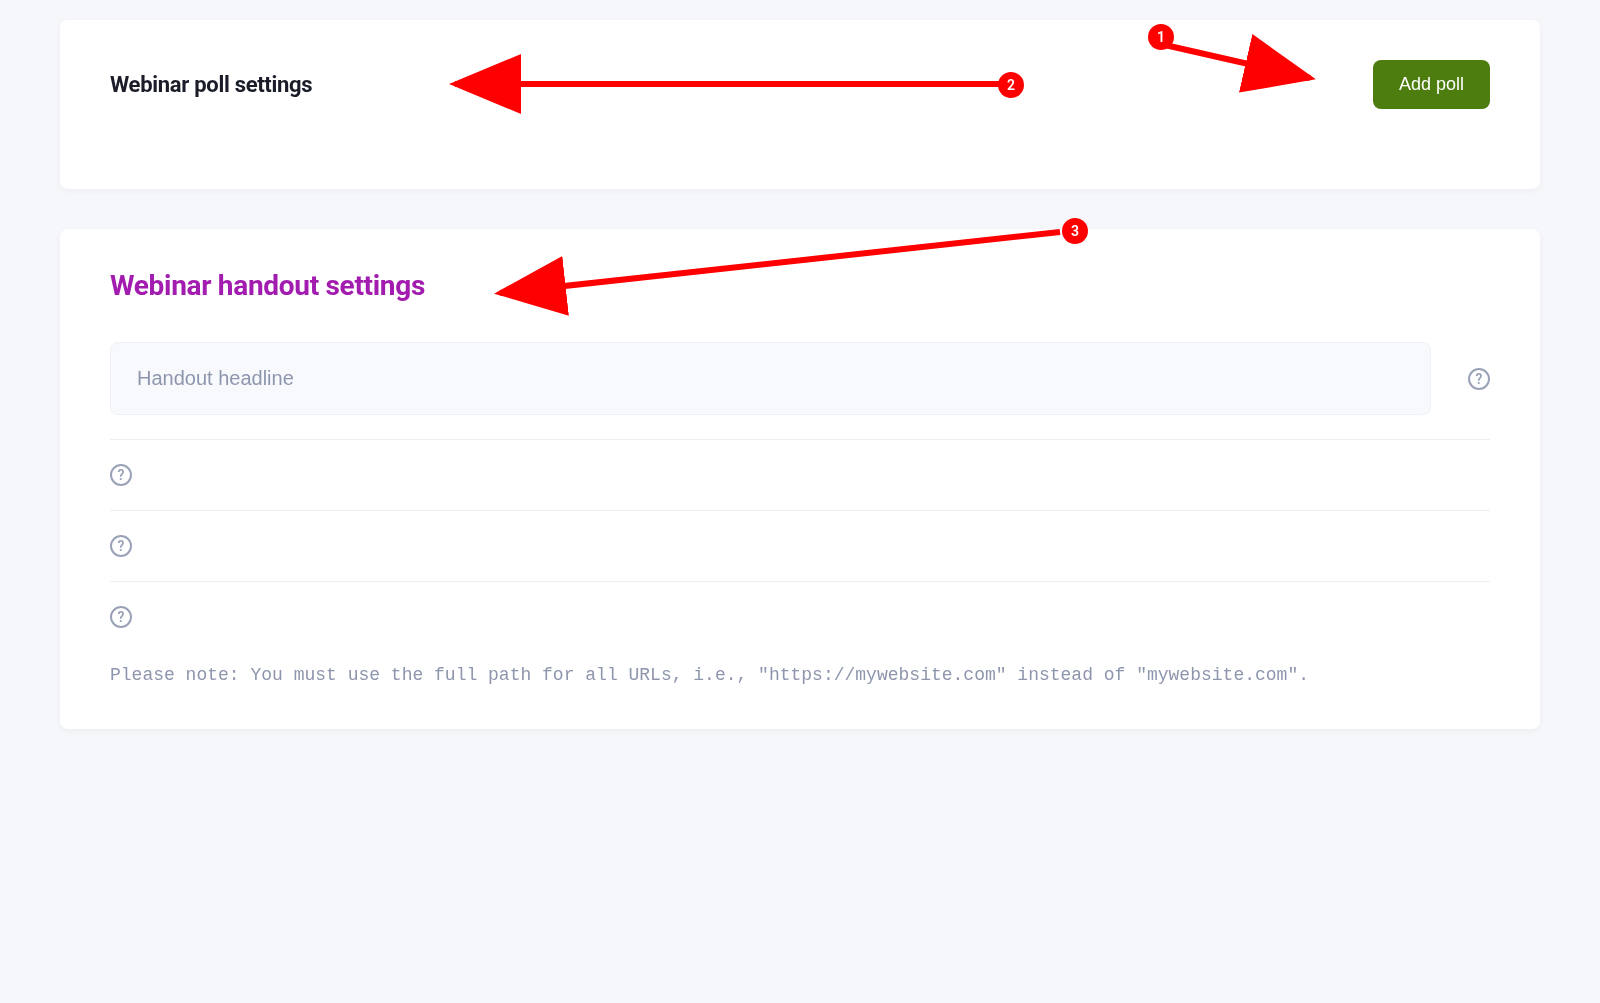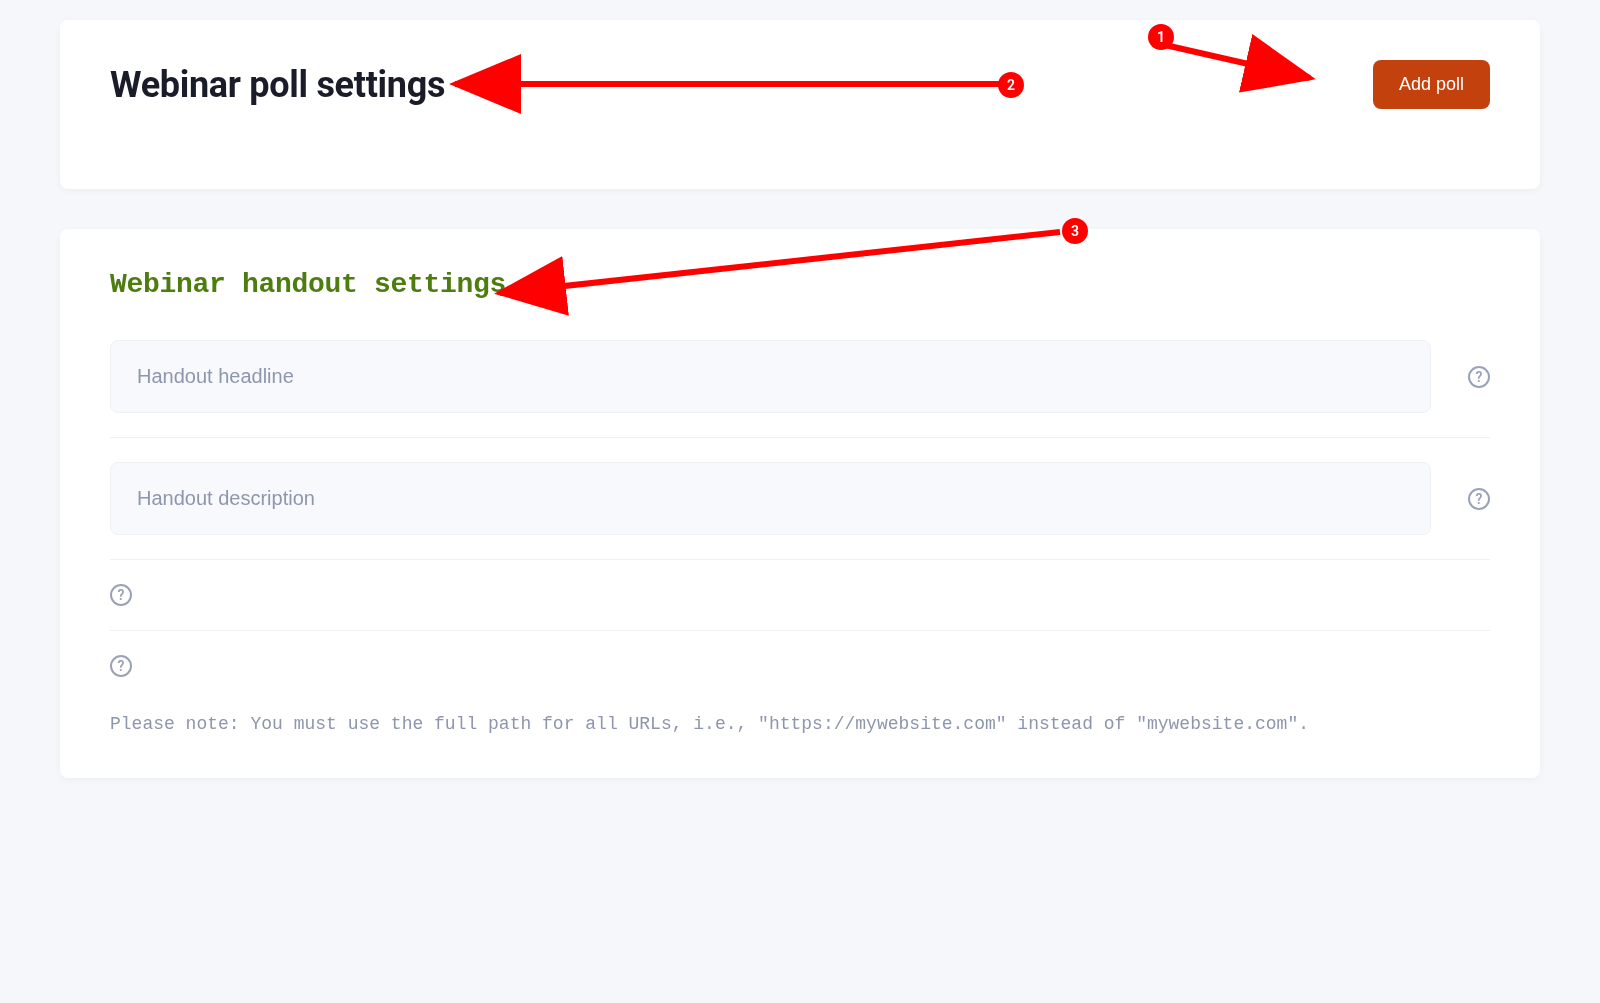--- a/index.html
+++ b/index.html
@@ -18,42 +18,41 @@
     padding: 40px 50px;
     margin-bottom: 40px;
   }
   .card-poll { padding-bottom: 80px; }
   .card-header {
     display: flex;
     justify-content: space-between;
     align-items: center;
   }
   .section-title {
-    font-size: 36px;
+    font-size: 22px;
     font-weight: 700;
     color: #1a1d29;
     letter-spacing: -0.3px;
   }
   .btn-primary {
-    background: #c2410c;
+    background: #4d7c0f;
     color: #ffffff;
     border: none;
     border-radius: 8px;
     padding: 14px 26px;
     font-size: 18px;
     font-weight: 500;
     cursor: pointer;
   }
   .handout-title {
     font-size: 28px;
     font-weight: 700;
-    color: #4d7c0f;
+    color: #a21caf;
     margin-bottom: 40px;
     letter-spacing: -0.3px;
-    font-family: Liberation Mono, monospace;
   }
   .field-row {
     display: flex;
     align-items: center;
     gap: 37px;
     padding-bottom: 24px;
     margin-bottom: 24px;
     border-bottom: 1px solid #eceff4;
   }
   .field-row:last-of-type { border-bottom: none; margin-bottom: 10px; }
@@ -120,21 +119,20 @@
 
 <div class="card">
   <h2 class="handout-title">Webinar handout settings</h2>
 
   <div class="field-row">
     <input class="field-input" type="text" placeholder="Handout headline" style="">
     <span class="help-icon">?</span>
   </div>
 
   <div class="field-row">
-    <input class="field-input" type="text" placeholder="Handout description" style="">
     <span class="help-icon">?</span>
   </div>
 
   <div class="field-row">
     <span class="help-icon">?</span>
   </div>
 
   <div class="field-row">
     <span class="help-icon">?</span>
   </div>

